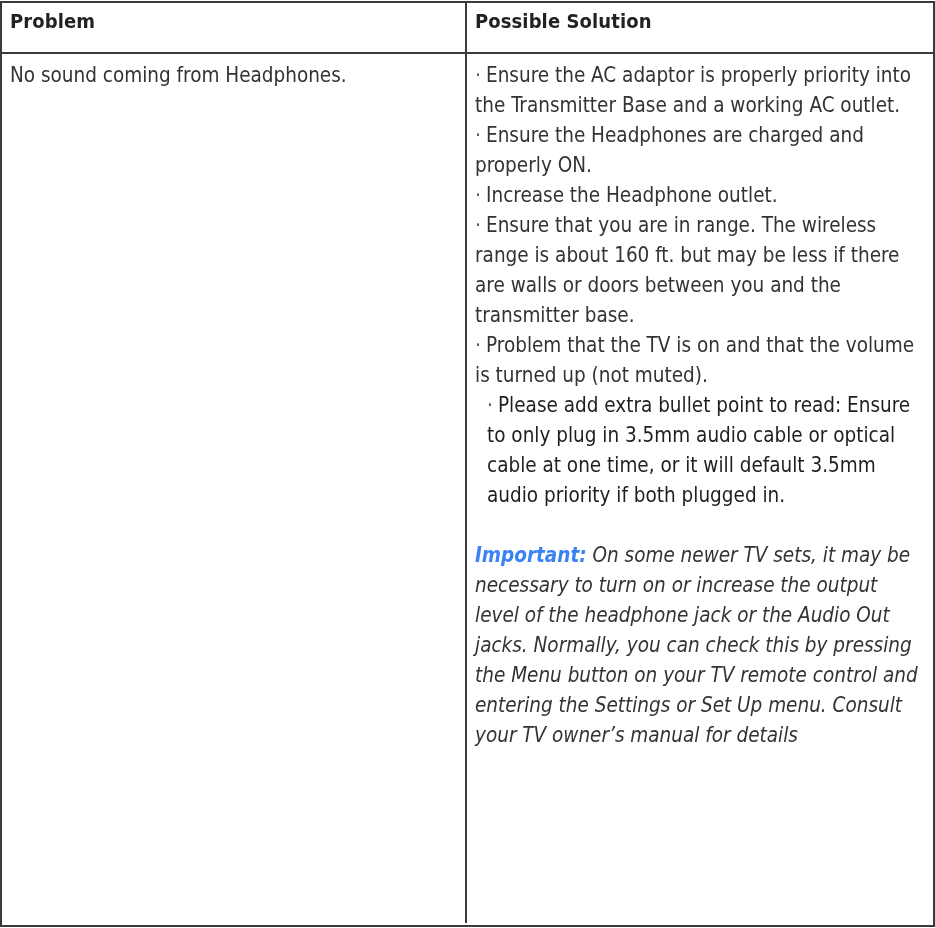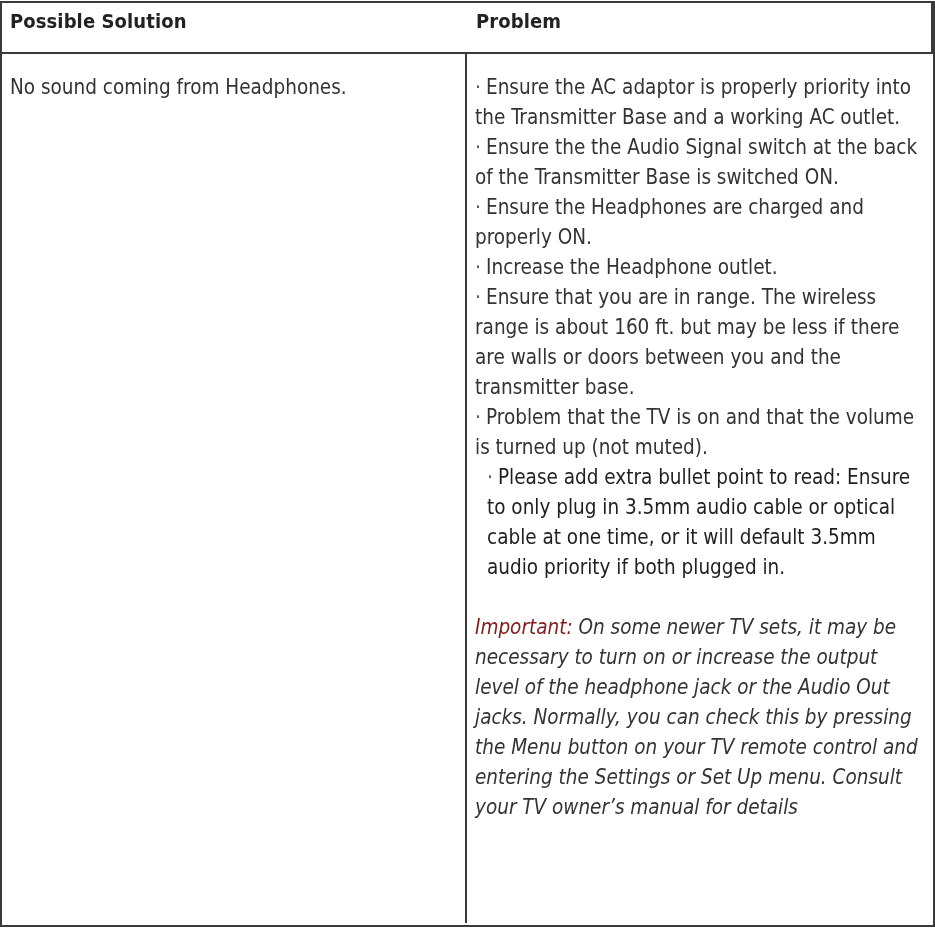--- a/index.html
+++ b/index.html
@@ -11,44 +11,43 @@
     font-family: "DejaVu Sans Condensed", "Liberation Sans", sans-serif;
     color: #2e2e2e;
   }
   .row { display: flex; box-sizing: border-box; }
   .header-row { height: 51px; border-bottom: 2px solid #3a3a3a; }
   .body-row { height: calc(100% - 53px); }
   .cell { box-sizing: border-box; padding: 4px 8px 0 8px; }
   .col-problem { width: 465px; border-right: 2px solid #3a3a3a; }
   .col-solution { flex: 1; }
   .th { font-size: 20px; font-weight: 600; color: #222; letter-spacing: 0.1px; line-height: 28px; }
-  .body-row .cell { padding-top: 18px; }
+  .body-row .cell { padding-top: 6px; }
   .problem-text { font-size: 20.5px; line-height: 30px; color: #333; }
   .sol-line { font-size: 20.5px; line-height: 30px; color: #333; }
   .bullet { display: inline-block; width: 11px; color: #555; }
   .sol-item.dark { color: #1f1f1f; font-weight: 500; margin-left: 12px; }
   .gap { height: 30px; }
   .important { font-size: 20.5px; line-height: 30px; font-style: italic; color: #333; }
-  .important .imp-label { font-weight: 400; color: #7f1d1d; margin-top: 38px; }
+  .important .imp-label { font-weight: 700; color: #3b82f6; margin-top: 38px; }
 </style>
 </head>
 <body>
 
 <div class="table">
   <div class="row header-row">
+    <div class="cell col-problem th">Problem</div>
     <div class="cell col-solution th">Possible Solution</div>
-    <div class="cell col-problem th">Problem</div>
   </div>
   <div class="row body-row">
     <div class="cell col-problem">
       <div class="problem-text">No sound coming from Headphones.</div>
     </div>
     <div class="cell col-solution">
       <div class="sol-line sol-item"><span class="bullet">·</span><span>Ensure the AC adaptor is properly priority into the Transmitter Base and a working AC outlet.</span></div>
-      <div class="sol-line sol-item"><span class="bullet">·</span><span>Ensure the the Audio Signal switch at the back of the Transmitter Base is switched ON.</span></div>
       <div class="sol-line sol-item"><span class="bullet">·</span><span>Ensure the Headphones are charged and properly ON.</span></div>
       <div class="sol-line sol-item"><span class="bullet">·</span><span>Increase the Headphone outlet.</span></div>
       <div class="sol-line sol-item"><span class="bullet">·</span><span>Ensure that you are in range. The wireless range is about 160 ft. but may be less if there are walls or doors between you and the transmitter base.</span></div>
       <div class="sol-line sol-item"><span class="bullet">·</span><span>Problem that the TV is on and that the volume is turned up (not muted).</span></div>
       <div class="sol-line sol-item dark"><span class="bullet">·</span><span>Please add extra bullet point to read: Ensure to only plug in 3.5mm audio cable or optical cable at one time, or it will default 3.5mm audio priority if both plugged in.</span></div>
       <div class="gap"></div>
       <div class="important"><span class="imp-label">Important:</span><span> On some newer TV sets, it may be necessary to turn on or increase the output level of the headphone jack or the Audio Out jacks. Normally, you can check this by pressing the Menu button on your TV remote control and entering the Settings or Set Up menu. Consult your TV owner’s manual for details</span></div>
     </div>
   </div>
 </div>

